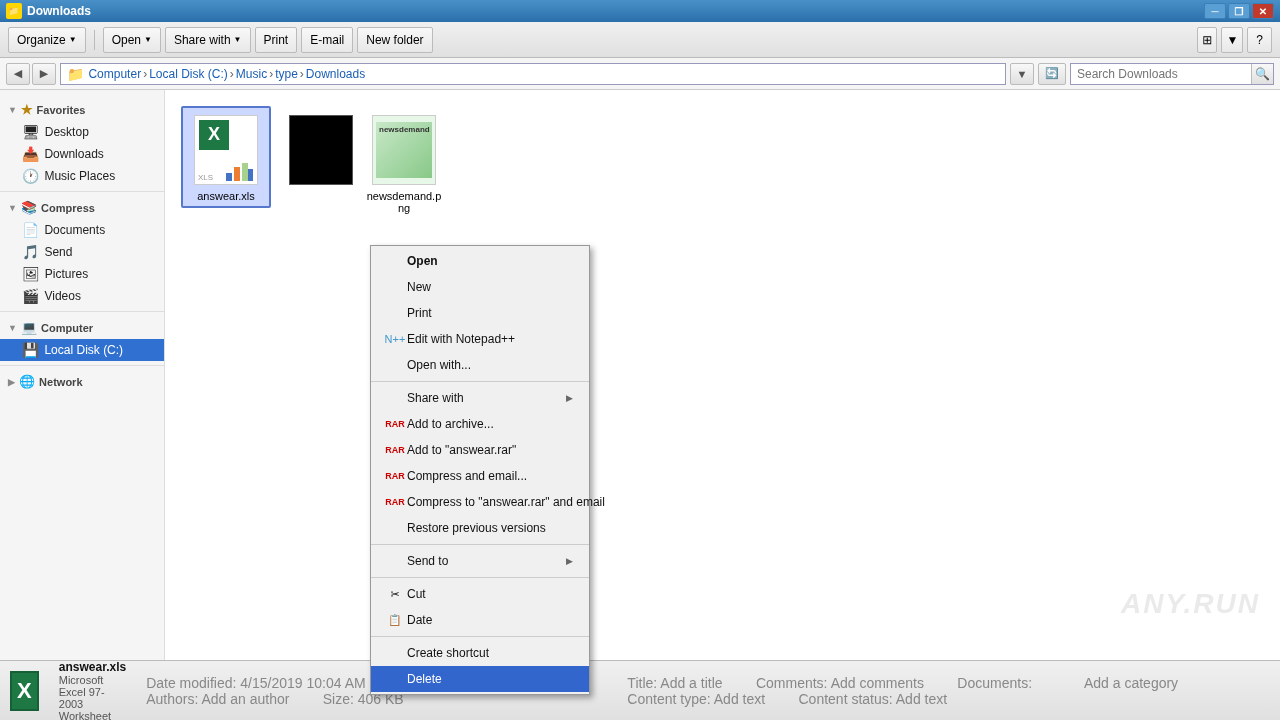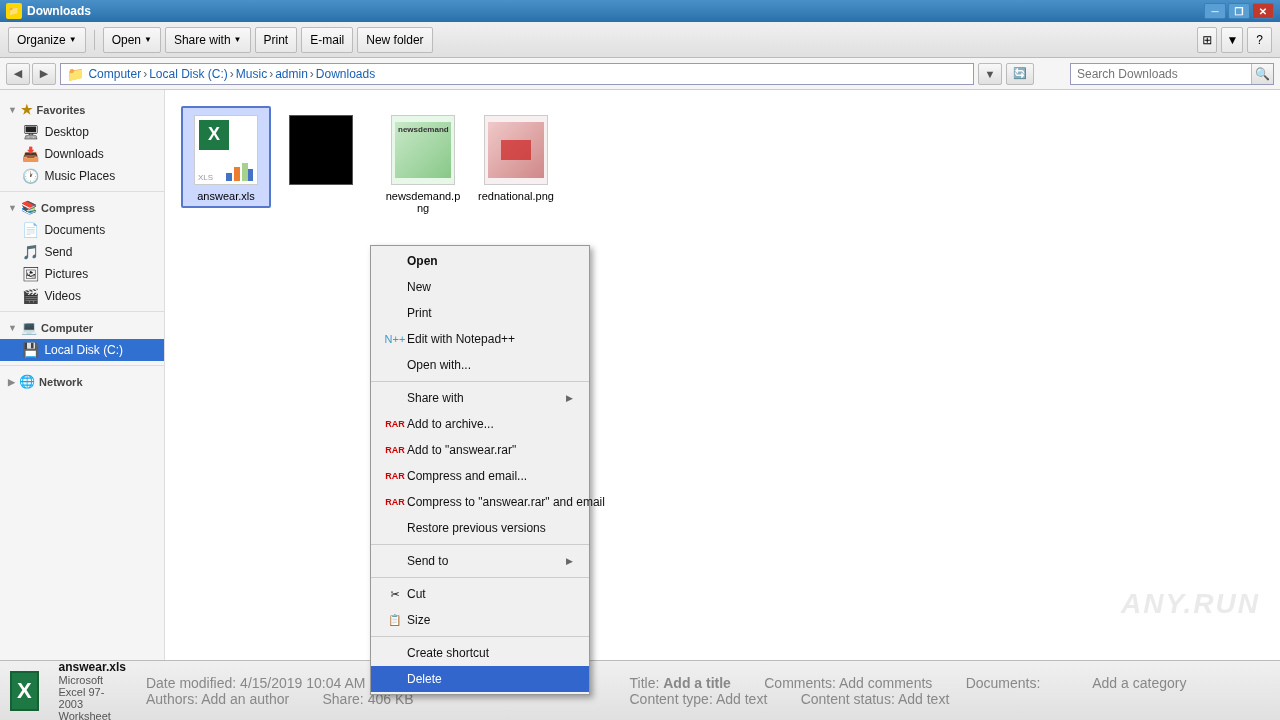--- a/index.html
+++ b/index.html
@@ -45,21 +45,21 @@
       display: flex; align-items: center; padding: 0 6px; gap: 4px;
     }
     #nav-btns { display: flex; gap: 2px; }
     .nav-btn { width: 24px; height: 22px; background: linear-gradient(to bottom, #f8f8f8, #e0e0e0); border: 1px solid #bbb; border-radius: 2px; cursor: pointer; display: flex; align-items: center; justify-content: center; font-size: 11px; color: #555; }
     #address-path {
       flex: 1; height: 22px; background: #fff; border: 1px solid #99b; padding: 0 6px;
       display: flex; align-items: center; font-size: 12px; color: #333;
     }
     .path-sep { color: #666; margin: 0 2px; }
     .path-part { color: #1a5fb4; cursor: pointer; }
-    #search-box { display: flex; align-items: center; height: 22px; border: 1px solid #99b; background: #fff; margin-left: 32px; }
+    #search-box { display: flex; align-items: center; height: 22px; border: 1px solid #99b; background: #fff; }
     #search-input { width: 180px; height: 20px; border: none; outline: none; padding: 0 6px; font-size: 12px; color: #999; }
     #search-btn { width: 22px; height: 20px; background: linear-gradient(to bottom, #f8f8f8, #e0e0e0); border-left: 1px solid #bbb; display: flex; align-items: center; justify-content: center; cursor: pointer; }
 
     
     #main { display: flex; height: calc(720px - 22px - 36px - 32px - 60px); }
 
     
     #left-panel { width: 165px; background: #f5f5f5; border-right: 1px solid #ddd; padding: 8px 0; overflow-y: auto; }
     .panel-section { margin-bottom: 4px; }
     .panel-section-header { padding: 4px 8px; font-size: 11px; font-weight: bold; color: #444; display: flex; align-items: center; gap: 4px; cursor: pointer; }
@@ -176,21 +176,21 @@
     <div class="nav-btn">▶</div>
   </div>
   <div id="address-path">
     <span style="font-size:14px;margin-right:4px;">📁</span>
     <span class="path-part">Computer</span>
     <span class="path-sep">›</span>
     <span class="path-part">Local Disk (C:)</span>
     <span class="path-sep">›</span>
     <span class="path-part">Music</span>
     <span class="path-sep">›</span>
-    <span class="path-part">admin</span>
+    <span class="path-part">type</span>
     <span class="path-sep">›</span>
     <span class="path-part">Downloads</span>
   </div>
   <div class="nav-btn">▼</div>
   <div class="nav-btn" style="width:28px;">🔄</div>
   <div id="search-box">
     <input id="search-input" type="text" placeholder="Search Downloads" style="">
     <div id="search-btn">🔍</div>
   </div>
 </div>
@@ -286,41 +286,31 @@
       <div class="file-label">answear.xls</div>
     </div>
 
     <div class="file-item" style="position:absolute;top:10px;left:105px;width:90px;">
       <div class="file-thumb">
         <div style="width:64px;height:70px;background:#000;border:1px solid #555;"></div>
       </div>
       <div class="file-label"></div>
     </div>
 
-    <div class="file-item" style="position:absolute;top:10px;left:207px;width:90px;justify-content:space-between;">
+    <div class="file-item" style="position:absolute;top:10px;left:188px;width:90px;justify-content:space-between;">
       <div class="file-thumb">
         <div style="width:64px;height:70px;background:#e8f8e8;border:1px solid #ccc;display:flex;align-items:center;justify-content:center;overflow:hidden;">
           <div style="width:56px;height:56px;background:linear-gradient(135deg,#c8e8c8,#88c888);display:flex;align-items:flex-start;justify-content:flex-start;padding:3px;">
             <span style="font-size:8px;color:#333;font-weight:bold;">newsdemand</span>
           </div>
         </div>
       </div>
       <div class="file-label">newsdemand.png</div>
     </div>
 
-    <div class="file-item" style="position:absolute;top:10px;left:300px;width:90px;">
-      <div class="file-thumb">
-        <div style="width:64px;height:70px;background:#f8f0f0;border:1px solid #ccc;display:flex;align-items:center;justify-content:center;overflow:hidden;">
-          <div style="width:56px;height:56px;background:linear-gradient(135deg,#f0c8c8,#d08888);display:flex;align-items:center;justify-content:center;">
-            <div style="width:30px;height:20px;background:#cc2222;opacity:0.7;"></div>
-          </div>
-        </div>
-      </div>
-      <div class="file-label">rednational.png</div>
-    </div>
 
     <div id="context-menu">
       <div class="ctx-item" style="font-weight:bold;">
         <span class="ctx-item-left">
             <span class="ctx-icon"></span>
             <span>Open</span>
           </span>
       </div>
       <div class="ctx-item">
         <span class="ctx-item-left">
@@ -395,21 +385,21 @@
       <div class="ctx-sep"></div>
       <div class="ctx-item">
         <span class="ctx-item-left">
             <span class="ctx-icon">✂</span>
             <span>Cut</span>
           </span>
       </div>
       <div class="ctx-item">
         <span class="ctx-item-left">
             <span class="ctx-icon">📋</span>
-            <span>Size</span>
+            <span>Date</span>
           </span>
       </div>
       <div class="ctx-sep"></div>
       <div class="ctx-item">
         <span class="ctx-item-left">
             <span class="ctx-icon"></span>
             <span>Create shortcut</span>
           </span>
       </div>
       <div class="ctx-item highlighted">
@@ -438,28 +428,28 @@
     </div>
     <div class="status-field">
       <span>Tags:</span>
       <span style="color:#888;">Add a tag</span>
     </div>
     <div class="status-field">
       <span>Authors:</span>
       <span style="color:#888;">Add an author</span>
     </div>
     <div class="status-field">
-      <span>Share:</span>
+      <span>Size:</span>
       <span>406 KB</span>
     </div>
   </div>
   <div>
     <div class="status-field">
       <span>Title:</span>
-      <span style="color:#888;font-weight:bold;">Add a title</span>
+      <span style="color:#888;">Add a title</span>
     </div>
     <div class="status-field">
       <span>Comments:</span>
       <span style="color:#888;">Add comments</span>
     </div>
     <div class="status-field">
       <span>Documents:</span>
       <span style="color:#888;margin-left:48px;">Add a category</span>
     </div>
     <div class="status-field">

